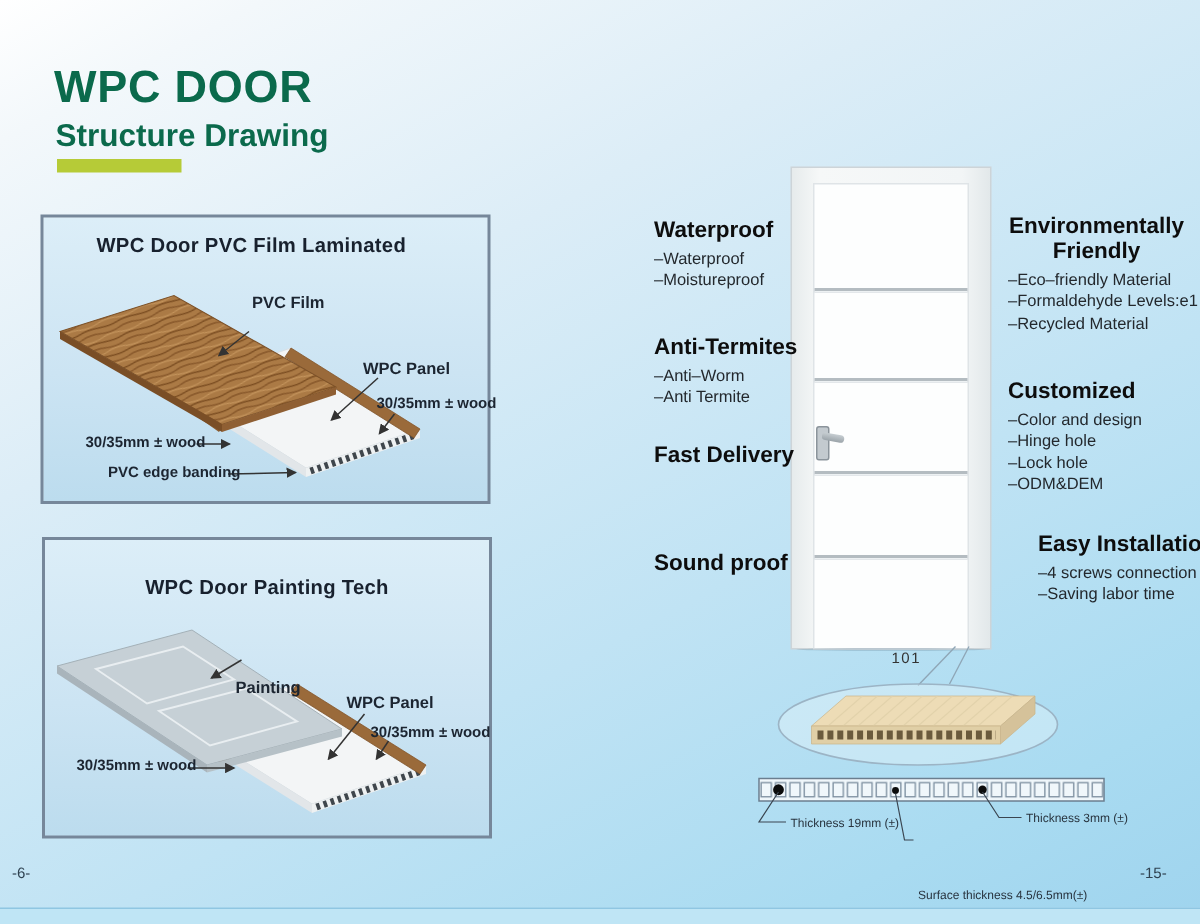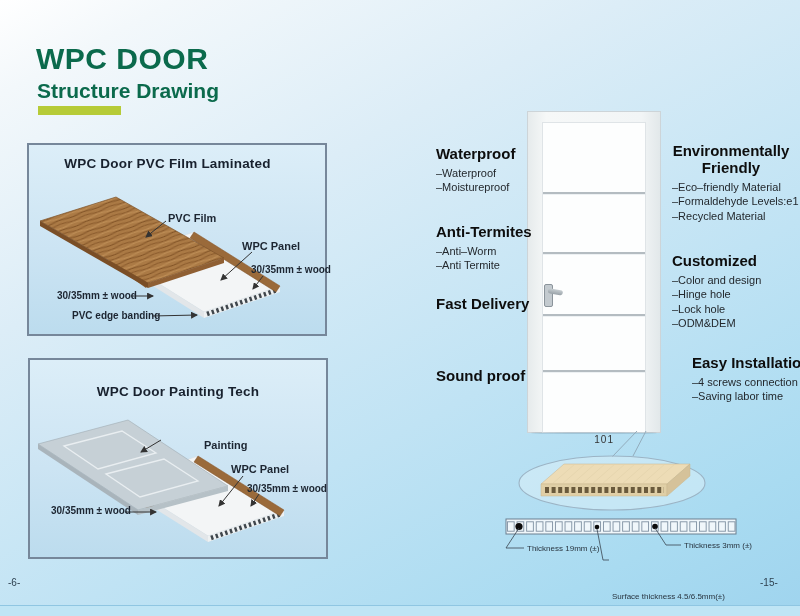--- a/index.html
+++ b/index.html
@@ -184,27 +184,27 @@
       <circle cx="597" cy="527" r="2.3" fill="#0c0c0c"></circle>
       <circle cx="655" cy="526.5" r="2.8" fill="#0c0c0c"></circle>
       <g stroke="#3a4550" stroke-width="0.8" fill="none">
         <polyline points="519,528 506,548 524,548"></polyline>
         <polyline points="597,529 603,560 609,560"></polyline>
         <polyline points="655,528 666,545 681,545"></polyline>
       </g>
     </g>
   </svg>
 
-  <div class="abs lbl" style="left:168px;top:212px;text-align:center;">PVC Film</div>
+  <div class="abs lbl" style="left:168px;top:196px;text-align:center;">PVC Film</div>
   <div class="abs lbl" style="left:242px;top:240px;">WPC Panel</div>
   <div class="abs lbl lbl-s" style="left:251px;top:264px;">30/35mm ± wood</div>
   <div class="abs lbl lbl-s" style="left:57px;top:290px;">30/35mm ± wood</div>
   <div class="abs lbl lbl-s" style="left:72px;top:310px;">PVC edge banding</div>
 
-  <div class="abs lbl" style="left:157px;top:439px;margin-left:47px;">Painting</div>
+  <div class="abs lbl" style="left:157px;top:453px;">Painting</div>
   <div class="abs lbl" style="left:231px;top:463px;">WPC Panel</div>
   <div class="abs lbl lbl-s" style="left:247px;top:483px;">30/35mm ± wood</div>
   <div class="abs lbl lbl-s" style="left:51px;top:505px;">30/35mm ± wood</div>
 
   <div class="abs xlab" style="left:527px;top:544px;">Thickness 19mm (±)</div>
   <div class="abs xlab" style="left:612px;top:556px;margin-top:36px;">Surface thickness 4.5/6.5mm(±)</div>
   <div class="abs xlab" style="left:684px;top:541px;">Thickness 3mm (±)</div>
 
   <div class="abs page-no" style="left:8px;top:577px;">-6-</div>
   <div class="abs page-no" style="left:760px;top:577px;">-15-</div>

